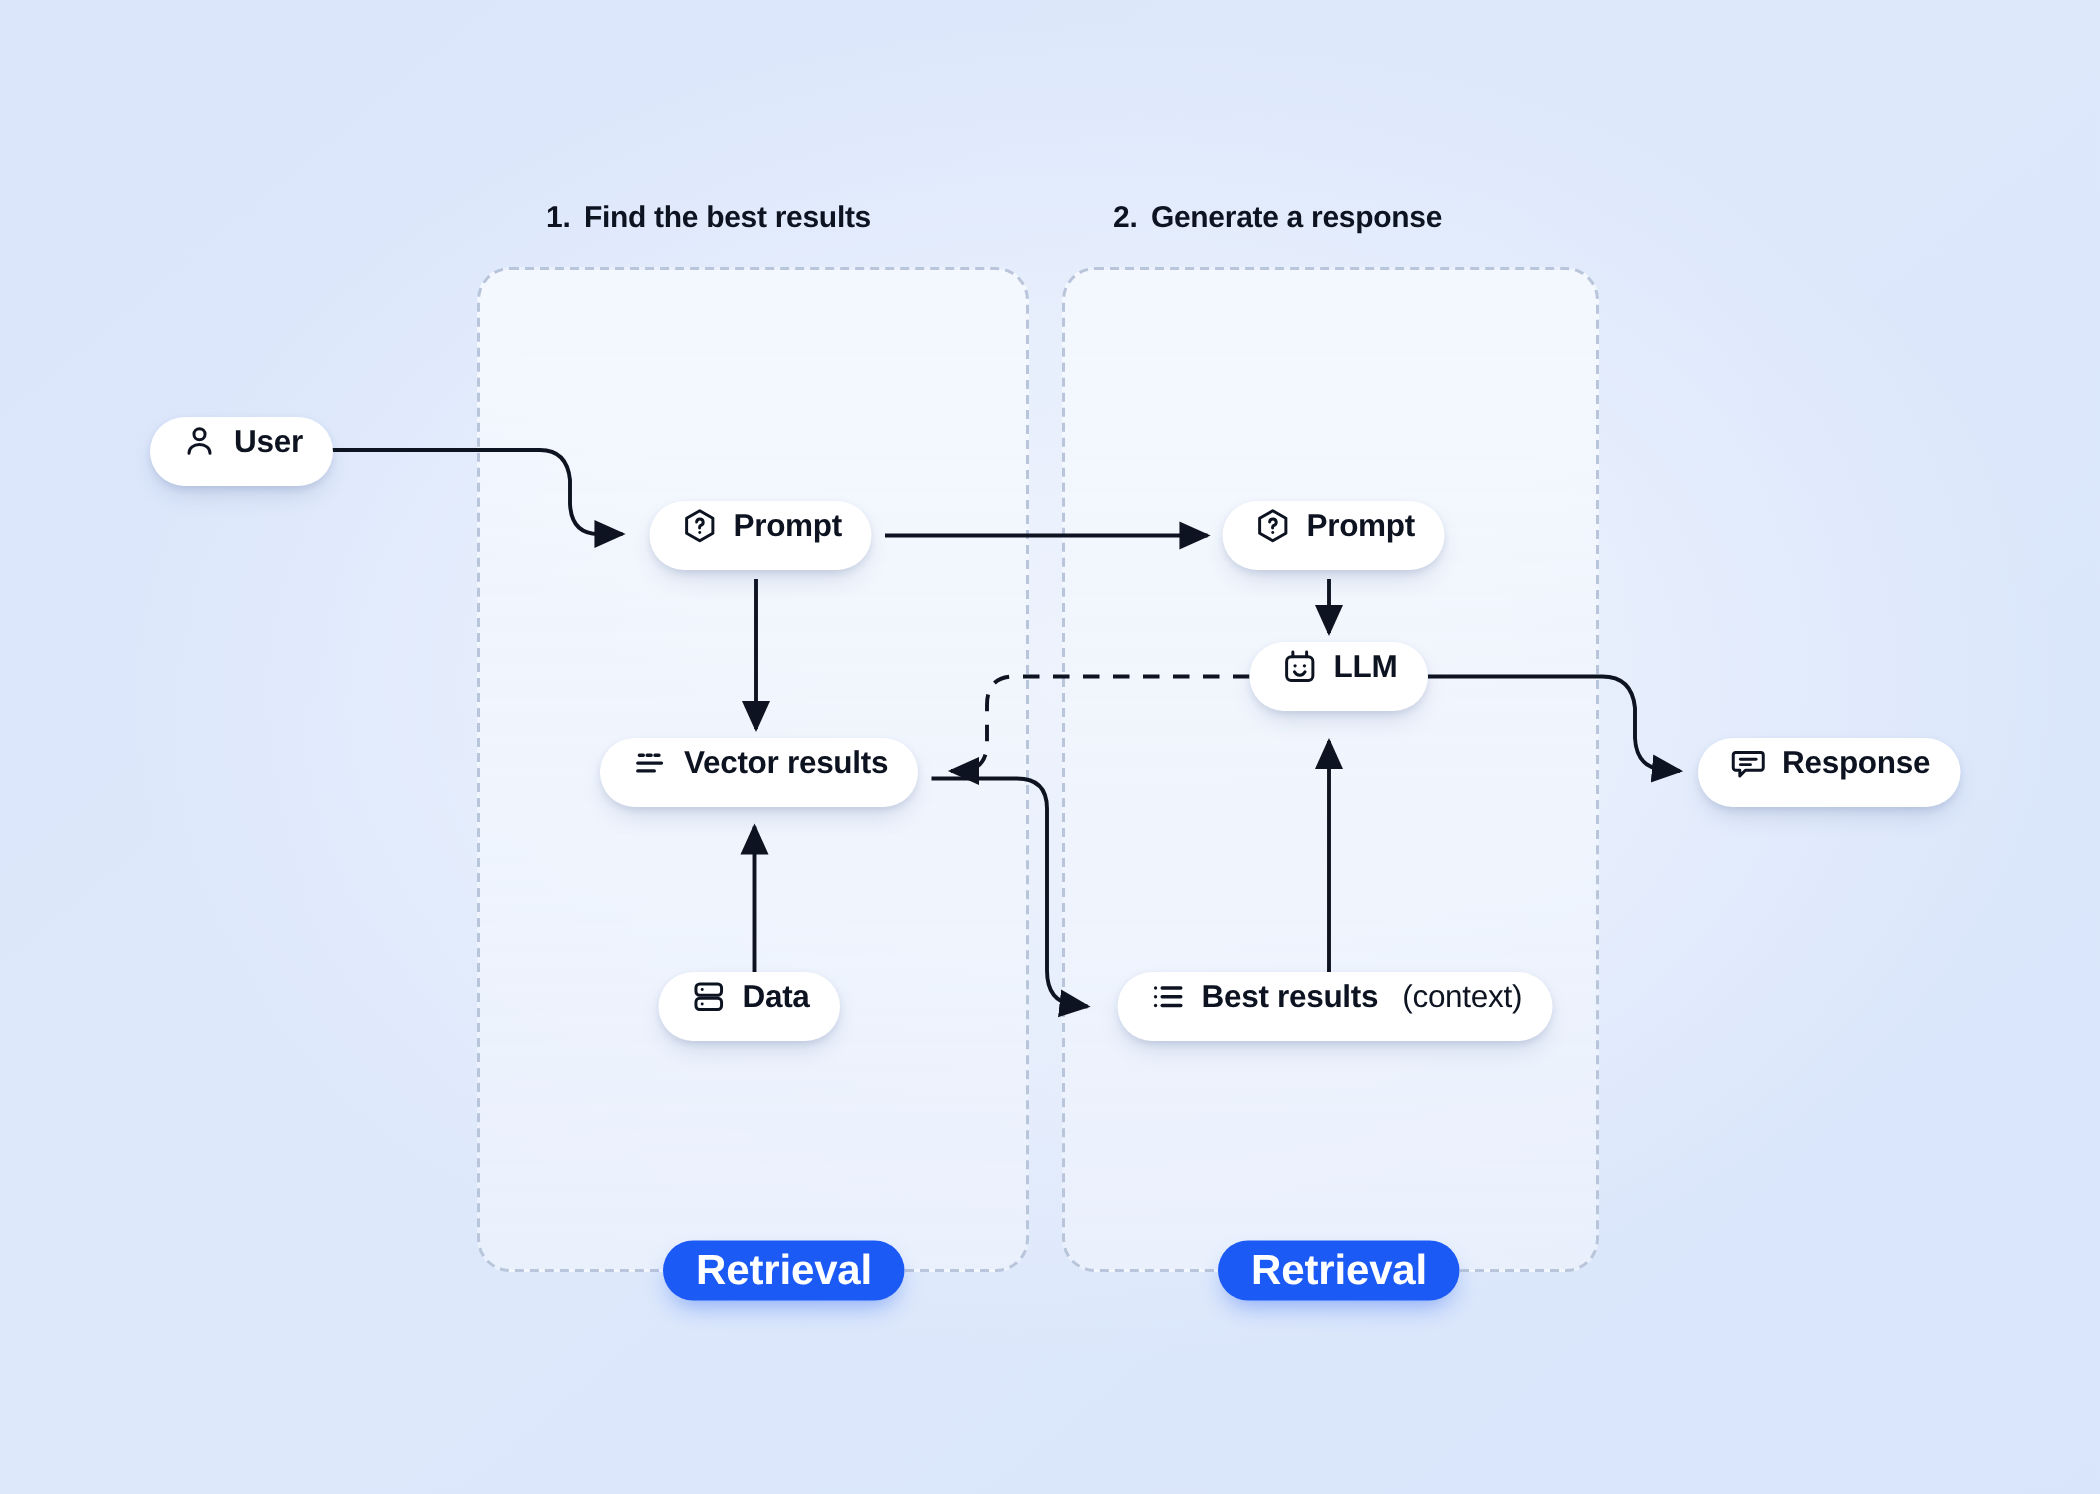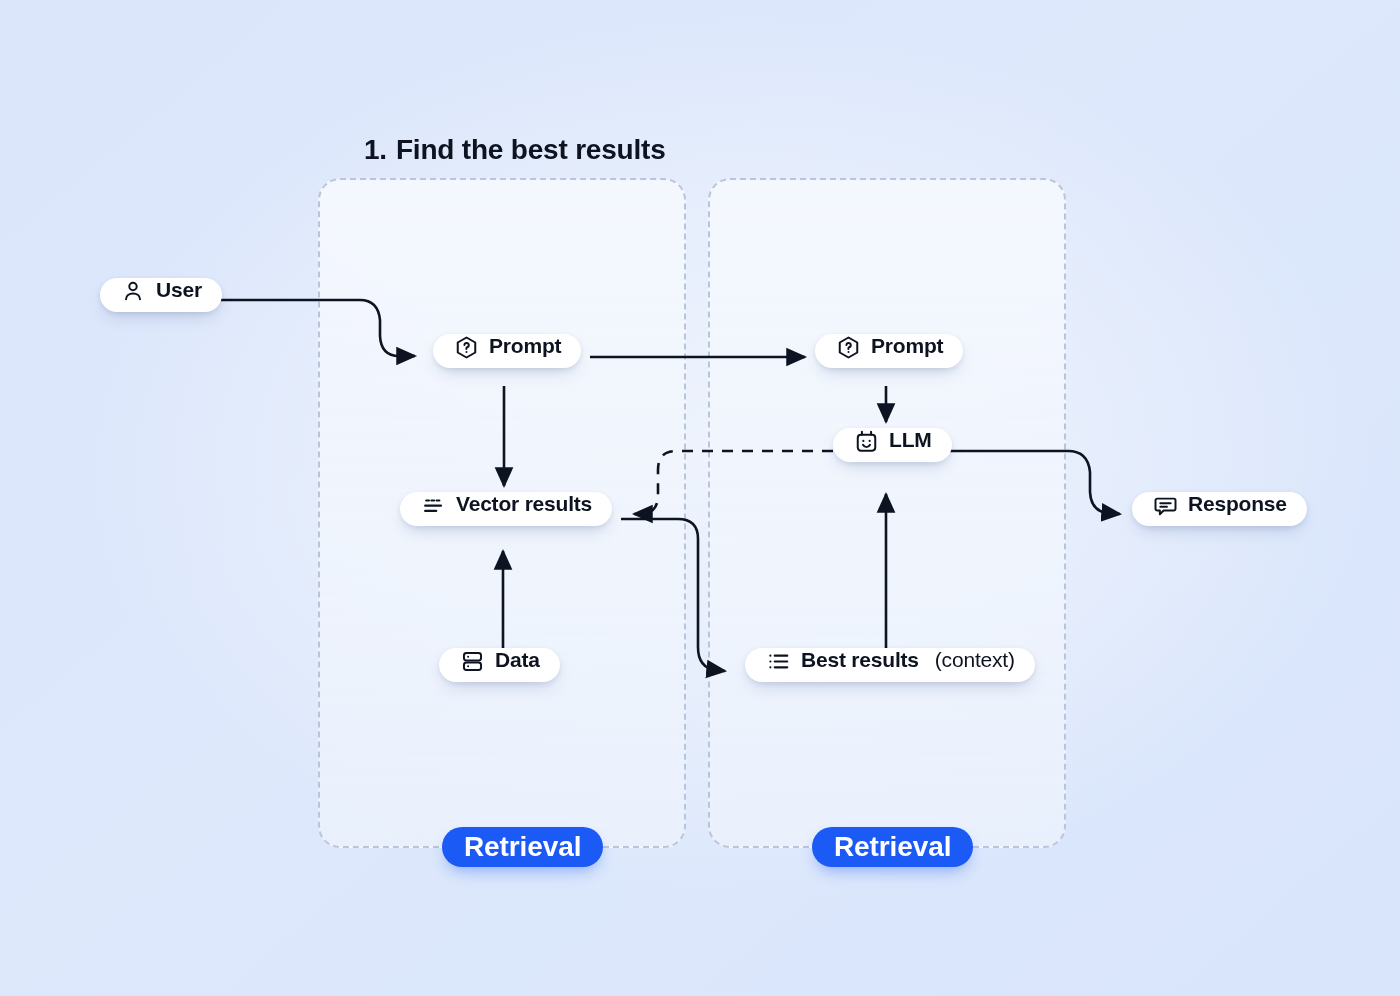--- a/index.html
+++ b/index.html
@@ -16,45 +16,45 @@
     height: 996px;
     overflow: hidden;
     background:
       radial-gradient(900px 620px at 52% 46%, #eef3fd 0%, rgba(238,243,253,0.55) 42%, rgba(220,231,251,0) 72%),
       linear-gradient(140deg, #dbe6fb 0%, #dde8fb 45%, #d9e5fb 100%);
   }
 
   
   .stage-title {
     position: absolute;
-    font-size: 28px;
+    font-size: 20px;
     font-weight: bold;
     color: #0d1320;
     letter-spacing: -0.2px;
     white-space: nowrap;
   }
   .stage-title .num { margin-right: 9px; }
 
   
   .panel {
     position: absolute;
     border: 2px dashed #b9c5da;
     border-radius: 22px;
     background: linear-gradient(180deg, rgba(245,248,254,0.92) 0%, rgba(240,245,253,0.86) 55%, rgba(236,242,252,0.80) 100%);
     box-sizing: border-box;
   }
 
   
   .node {
     position: absolute;
     display: flex;
-    align-items: flex-start;
+    align-items: flex-end;
     gap: 10px;
-    height: 34px;
-    padding: 0 20px;
+    height: 46px;
+    padding: 17px 20px;
     border-radius: 24px;
     background: #ffffff;
     box-shadow: 0 8px 18px -6px rgba(38,62,120,0.22), 0 2px 5px rgba(38,62,120,0.10);
     white-space: nowrap;
     box-sizing: border-box;
   }
   .node .label {
     font-size: 21px;
     font-weight: bold;
     color: #0d1320;
@@ -109,20 +109,23 @@
 <body>
 
 <div id="stage">
 
   <div class="panel" style="left:318px; top:178px; width:368px; height:670px;"></div>
   <div class="panel" style="left:708px; top:178px; width:358px; height:670px;"></div>
 
   <div class="stage-title" style="left:364px; top:134px;">
     <span class="num">1.</span><span>Find the best results</span>
   </div>
+  <div class="stage-title" style="left:742px; top:134px;">
+    <span class="num">2.</span><span>Generate a response</span>
+  </div>
 
   <svg id="wires" viewBox="0 0 1400 996">
     <defs>
       <marker id="ah" markerWidth="9" markerHeight="9" refX="7.2" refY="4.5" orient="auto" markerUnits="strokeWidth">
         <path d="M0,0.9 L8,4.5 L0,8.1 Z" fill="#0d1320"></path>
       </marker>
       <marker id="ahd" markerWidth="9" markerHeight="9" refX="7.2" refY="4.5" orient="auto" markerUnits="strokeWidth">
         <path d="M0,0.9 L8,4.5 L0,8.1 Z" fill="#0d1320"></path>
       </marker>
     </defs>

